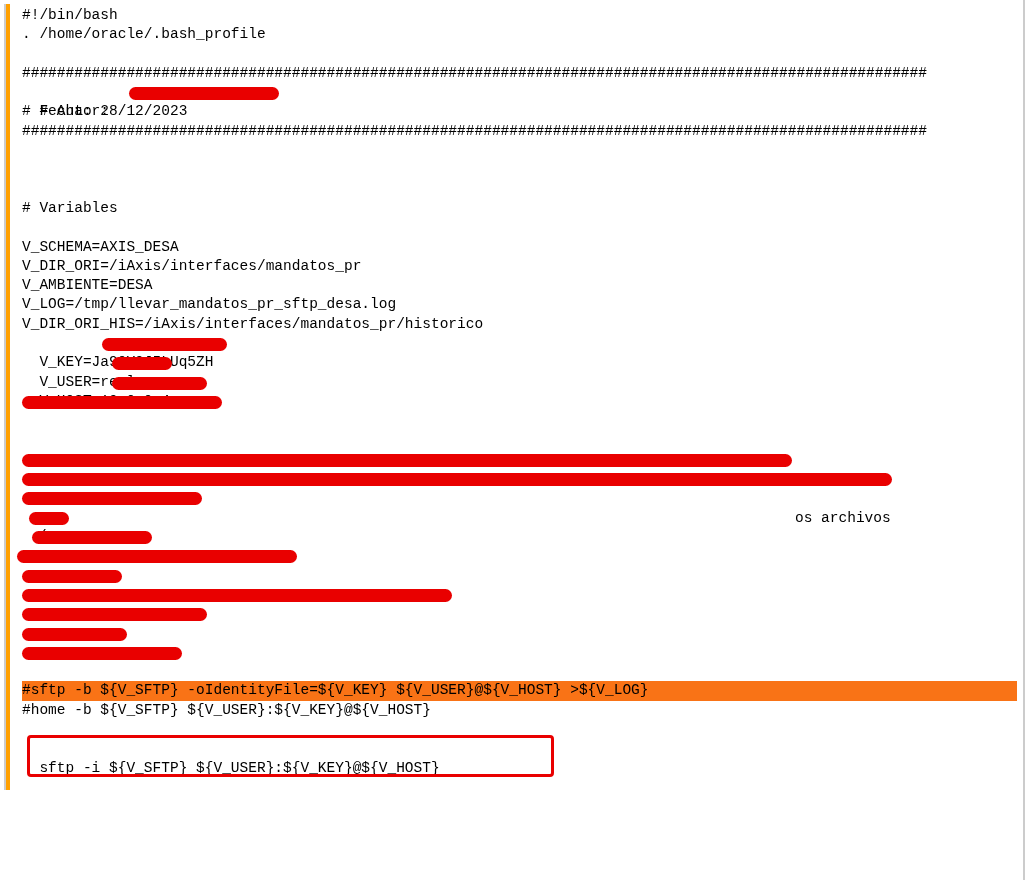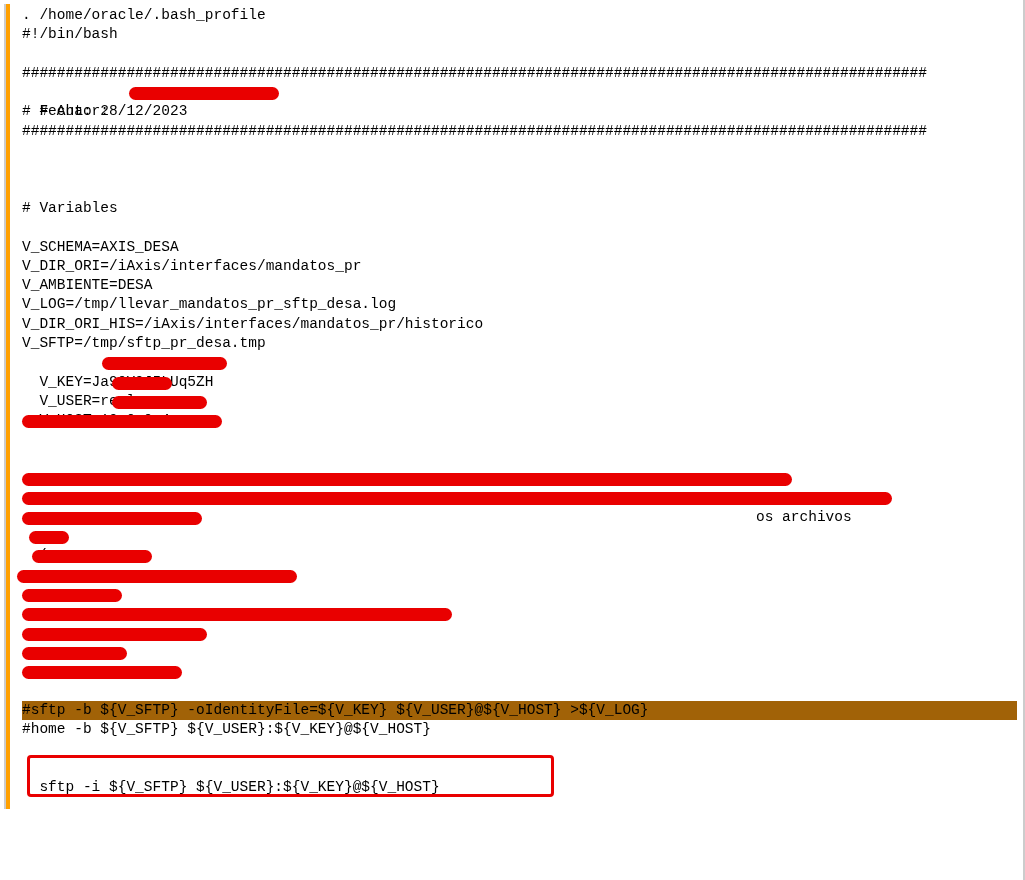--- a/index.html
+++ b/index.html
@@ -16,21 +16,21 @@
     border-left: 2px solid #cccccc;
   }
   .orange-bar {
     border-left: 4px solid #ffa000;
     padding-left: 12px;
     position: relative;
     padding-top: 2px;
     padding-bottom: 12px;
   }
   .ln { white-space: pre; position: relative; height: 19.3px; }
-  .hl { background: #a16207; }
+  .hl { background: #f97316; }
   .red-pill {
     position: absolute;
     height: 13px;
     background: #e90000;
     border-radius: 7px;
     z-index: 2;
   }
   .red-box {
     position: absolute;
     border: 3px solid #e90000;
@@ -47,22 +47,22 @@
     height: 880px;
     background: #cccccc;
   }
 </style>
 </head>
 <body>
 
 <div class="gutter-wrap">
 <div class="orange-bar">
 
+<div class="ln"><span class="txt">#!/bin/bash</span></div>
 <div class="ln"><span class="txt">. /home/oracle/.bash_profile</span></div>
-<div class="ln"><span class="txt">#!/bin/bash</span></div>
 <div class="ln"><span class="txt"></span></div>
 <div class="ln"><span class="txt">########################################################################################################</span></div>
 
 <div class="ln">
   <span class="txt"># Autor: </span>
   <span class="red-pill" style="left: 107px; top: 4px; width: 150px;"></span>
 </div>
 
 <div class="ln"><span class="txt"># Fecha: 28/12/2023</span></div>
 
@@ -71,21 +71,20 @@
 <div class="ln"><span class="txt"></span></div>
 <div class="ln"><span class="txt"></span></div>
 <div class="ln"><span class="txt"></span></div>
 <div class="ln"><span class="txt"># Variables</span></div>
 <div class="ln"><span class="txt"></span></div>
 <div class="ln"><span class="txt">V_SCHEMA=AXIS_DESA</span></div>
 <div class="ln"><span class="txt">V_DIR_ORI=/iAxis/interfaces/mandatos_pr</span></div>
 <div class="ln"><span class="txt">V_AMBIENTE=DESA</span></div>
 <div class="ln"><span class="txt">V_LOG=/tmp/llevar_mandatos_pr_sftp_desa.log</span></div>
 <div class="ln"><span class="txt">V_DIR_ORI_HIS=/iAxis/interfaces/mandatos_pr/historico</span></div>
-<div class="ln"><span class="txt">V_SFTP=/tmp/sftp_pr_desa.tmp</span></div>
 
 <div class="ln">
   <span class="txt">V_KEY=Ja9QY0J5LUq5ZH</span>
   <span class="red-pill" style="left: 80px; top: 4px; width: 125px;"></span>
 </div>
 <div class="ln">
   <span class="txt">V_USER=reale</span>
   <span class="red-pill" style="left: 90px; top: 4px; width: 60px;"></span>
 </div>
 <div class="ln">
@@ -95,21 +94,21 @@
 <div class="ln">
   <span class="txt"></span>
   <span class="red-pill" style="left: 0px; top: 4px; width: 200px;"></span>
 </div>
 
 <div class="ln"><span class="txt"></span></div>
 <div class="ln"><span class="txt"></span></div>
 
 <div class="ln">
   <span class="red-pill" style="left: 0px; top: 4px; width: 770px;"></span>
-  <span class="txt" style="position:absolute; left:734px;">os archivos</span>
+  <span class="txt" style="position:absolute; left:773px;margin-top:21px;">os archivos</span>
 </div>
 <div class="ln">
   <span class="red-pill" style="left: 0px; top: 4px; width: 870px;"></span>
 </div>
 <div class="ln">
   <span class="red-pill" style="left: 0px; top: 4px; width: 180px;"></span>
 </div>
 <div class="ln">
   <span class="txt">(</span>
   <span class="red-pill" style="left: 7px; top: 4px; width: 40px;"></span>

